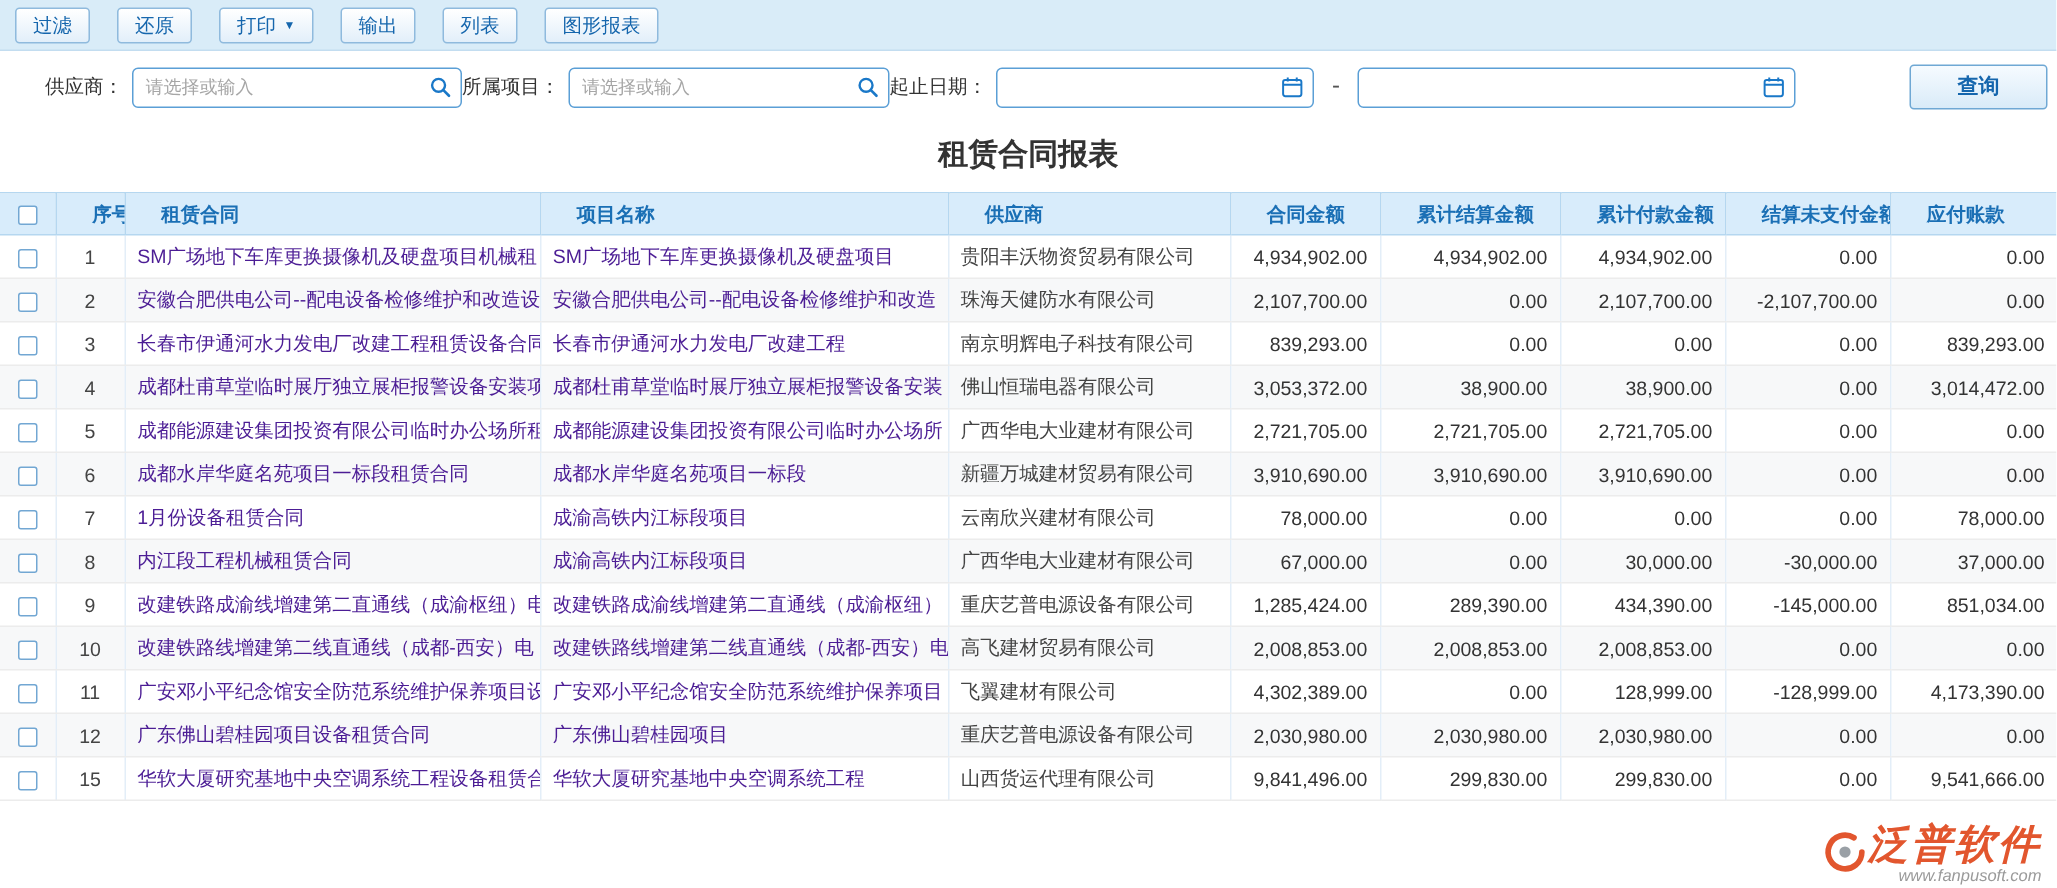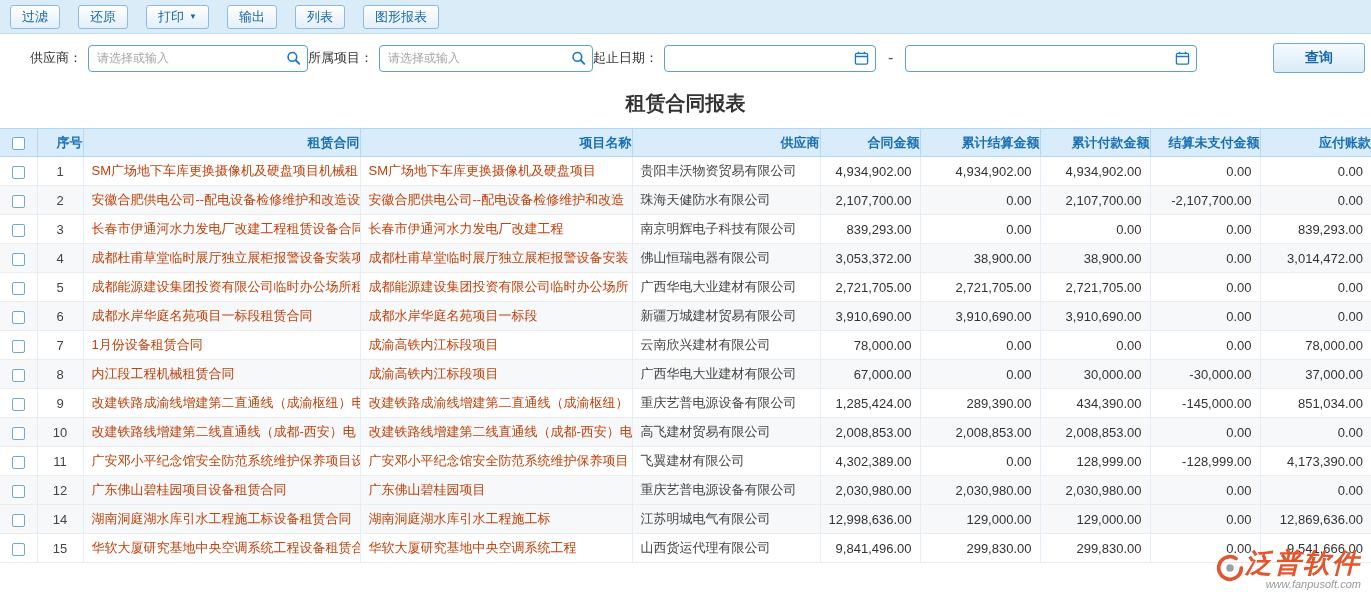--- a/index.html
+++ b/index.html
@@ -33,32 +33,32 @@
                border:1px solid #6fa8d4; border-radius:3px; color:#1566ad; font-size:14px;
                font-weight:bold; cursor:pointer; }
 
   
   .report-title { text-align:center; font-size:20px; font-weight:bold; color:#333;
                   height:46px; line-height:42px; }
 
   
   table { width:1371px; border-collapse:collapse; table-layout:fixed; }
   th { background:#d8ecfb; color:#1a6fb5; font-size:13px; font-weight:bold; height:28px;
-       border:1px solid #b5d7f0; border-left:none; text-align:right; white-space:nowrap;
-       overflow:hidden; }
+       border:1px solid #b5d7f0; border-left:none; text-align:left; white-space:nowrap;
+       overflow:hidden;padding-left:24px; }
   th:last-child { border-right:none;font-family:Liberation Serif, serif; }
   td { height:29px; font-size:13px; color:#444; border-right:1px solid #e3eef8;
        border-bottom:1px solid #ececec; white-space:nowrap; overflow:hidden;
        text-overflow:clip; padding:0 8px; }
   td:last-child { border-right:none; }
   tr.alt td { background:#f7f8f9; }
   td.cb-cell, th.cb-cell { text-align:center; padding:0; }
   td.no-cell { text-align:center; color:#444; padding:0; }
   td.amount { text-align:right; color:#333; }
-  .link { color:#c2410c; cursor:pointer; text-decoration:none; }
+  .link { color:#4c1d95; cursor:pointer; text-decoration:none; }
   input[type=checkbox] { appearance:none; -webkit-appearance:none; width:13px; height:13px;
        border:1px solid #72a7d3; border-radius:2px; background:#fff; vertical-align:middle;
        cursor:pointer; }
 
   
   .watermark { position:absolute; right:10px; bottom:2px; text-align:right; z-index:5;
                pointer-events:none; display:flex; align-items:center; gap:0; }
   .wm-name { font-size:27px; font-weight:bold; font-style:italic; color:#e2562e;
              letter-spacing:2px; line-height:1; }
   .wm-url { font-size:11px; color:#9a9a9a; font-style:italic; margin-top:1px; }
@@ -308,32 +308,20 @@
         <td class="no-cell">12</td>
         <td><span class="link">广东佛山碧桂园项目设备租赁合同</span></td>
         <td><span class="link">广东佛山碧桂园项目</span></td>
         <td>重庆艺普电源设备有限公司</td>
         <td class="amount">2,030,980.00</td>
         <td class="amount">2,030,980.00</td>
         <td class="amount">2,030,980.00</td>
         <td class="amount">0.00</td>
         <td class="amount">0.00</td>
       </tr>
-      <tr class="alt">
-        <td class="cb-cell"><input type="checkbox" style=""></td>
-        <td class="no-cell">14</td>
-        <td><span class="link">湖南洞庭湖水库引水工程施工标设备租赁合同</span></td>
-        <td><span class="link">湖南洞庭湖水库引水工程施工标</span></td>
-        <td>江苏明城电气有限公司</td>
-        <td class="amount">12,998,636.00</td>
-        <td class="amount">129,000.00</td>
-        <td class="amount">129,000.00</td>
-        <td class="amount">0.00</td>
-        <td class="amount">12,869,636.00</td>
-      </tr>
       <tr>
         <td class="cb-cell"><input type="checkbox" style=""></td>
         <td class="no-cell">15</td>
         <td><span class="link">华软大厦研究基地中央空调系统工程设备租赁合</span></td>
         <td><span class="link">华软大厦研究基地中央空调系统工程</span></td>
         <td>山西货运代理有限公司</td>
         <td class="amount">9,841,496.00</td>
         <td class="amount">299,830.00</td>
         <td class="amount">299,830.00</td>
         <td class="amount">0.00</td>

